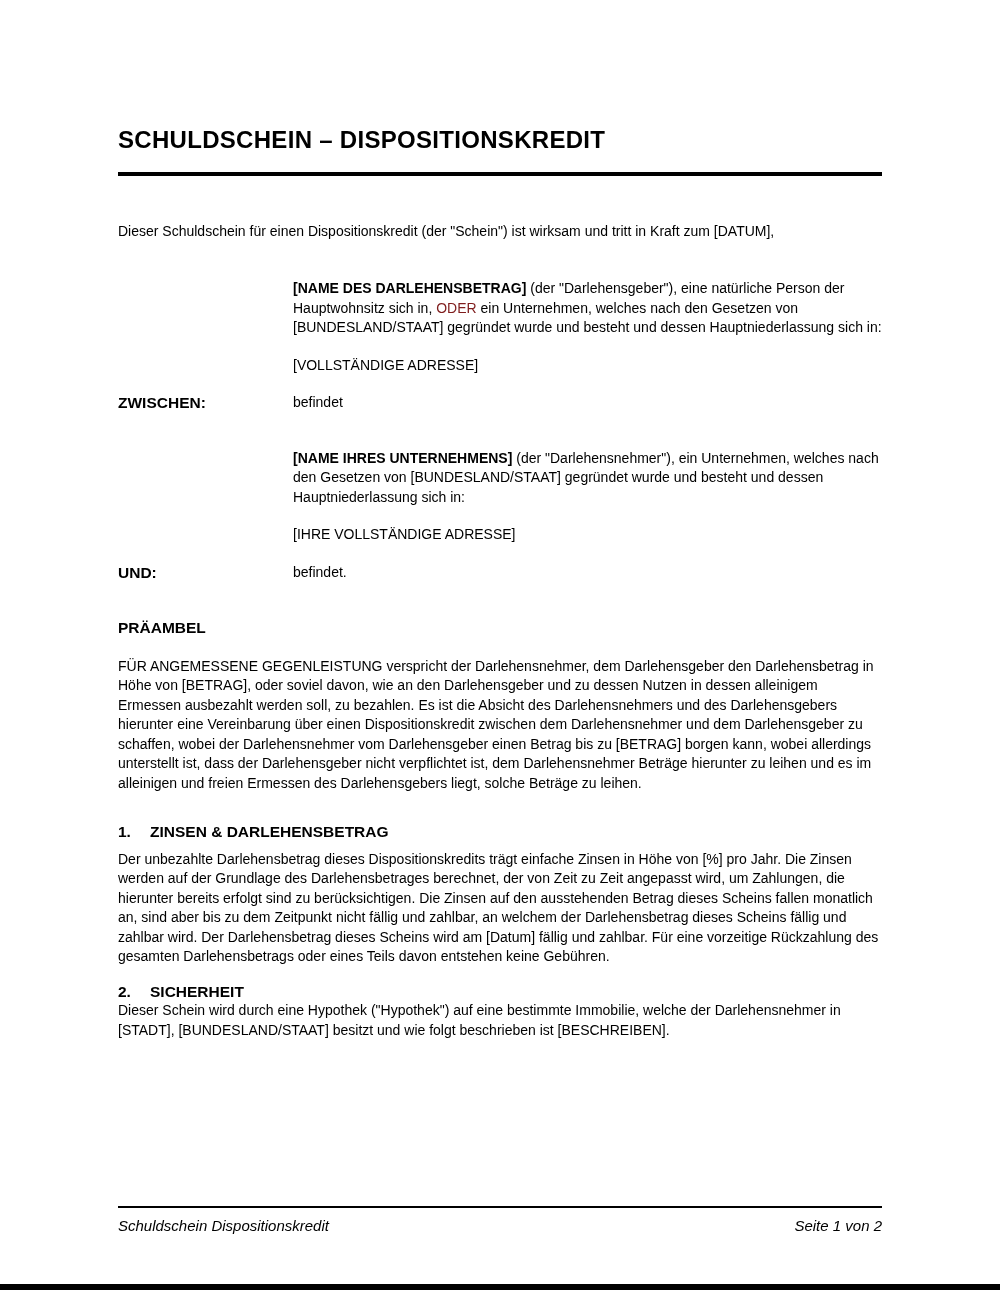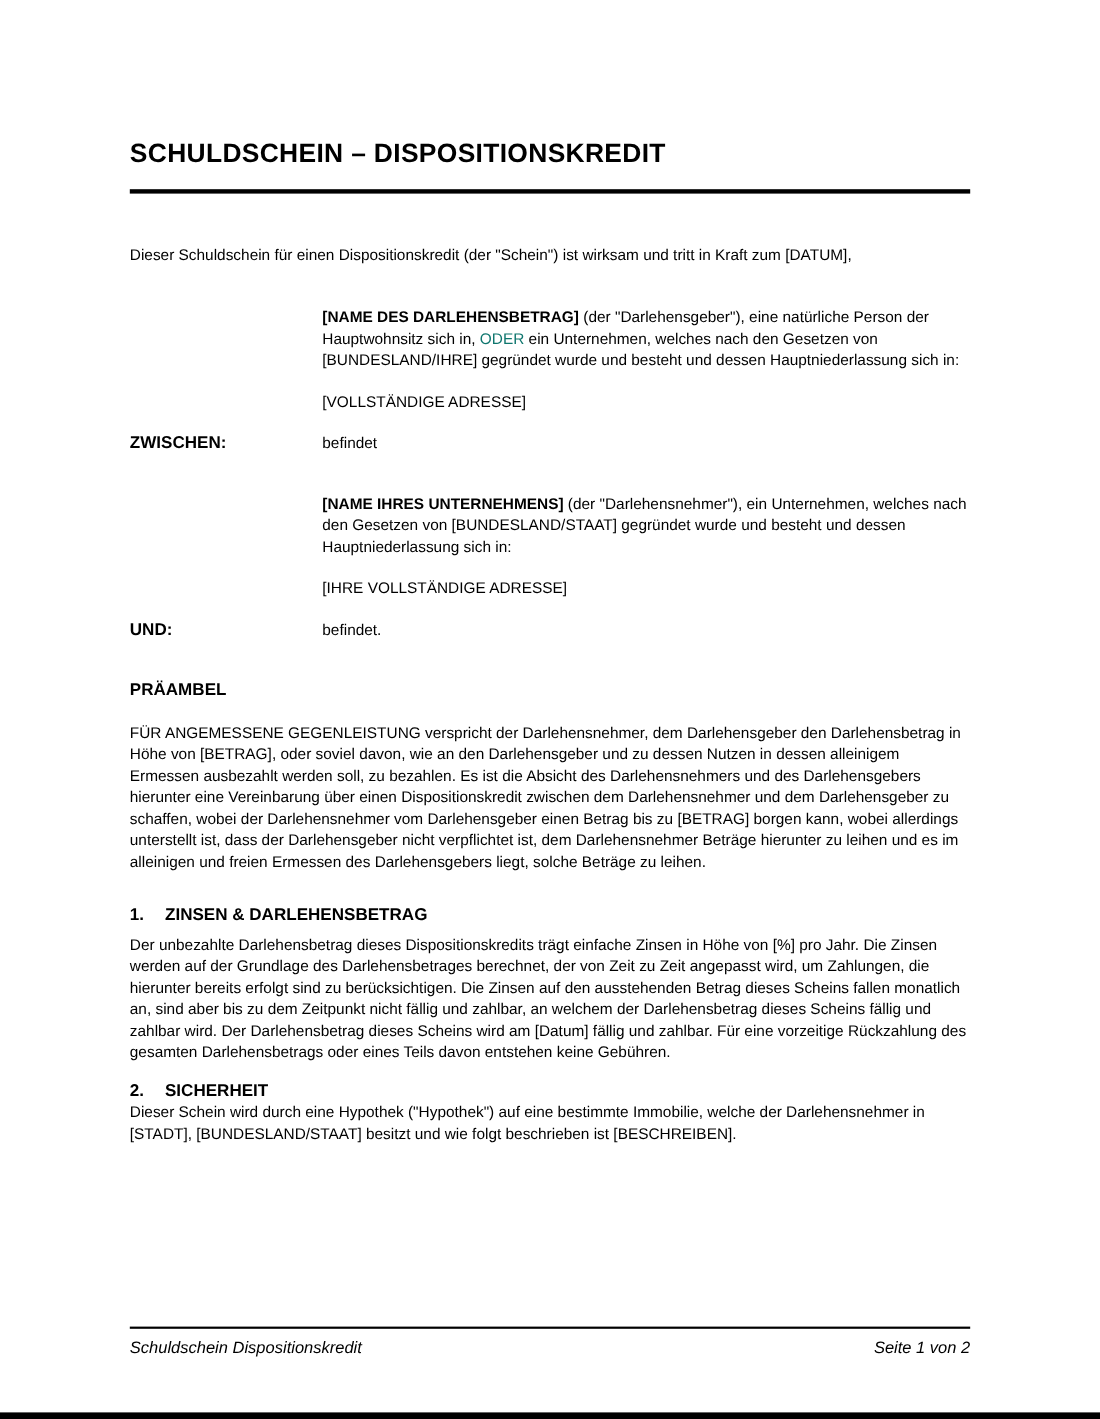--- a/index.html
+++ b/index.html
@@ -40,21 +40,21 @@
   .party-label {
     width: 175px;
     flex-shrink: 0;
     font-weight: bold;
     font-size: 15.5px;
     line-height: 19.5px;
   }
   .party-body { flex: 1; }
   .party-line { margin-top: 18px; }
   .bold { font-weight: bold; }
-  .oder { color: #0f766e; }
+  .oder { color: #7f1d1d; }
   .section-heading {
     font-weight: bold;
     font-size: 15.5px;
     line-height: 19.5px;
   }
   .preamble-heading { margin-top: 36px; }
   .preamble-body { margin-top: 19px; }
   .numbered-heading {
     display: flex;
     font-weight: bold;
@@ -96,21 +96,21 @@
 <div class="page">
 
   <h1 class="doc-title">SCHULDSCHEIN – DISPOSITIONSKREDIT</h1>
   <div class="title-rule"></div>
 
   <p class="body-text intro">Dieser Schuldschein für einen Dispositionskredit (der "Schein") ist wirksam und tritt in Kraft zum [DATUM],</p>
 
   <div class="party party-first">
     <div class="party-label">ZWISCHEN:</div>
     <div class="party-body">
-      <p class="party-text"><span class="bold">[NAME DES DARLEHENSBETRAG]</span><span> (der "Darlehensgeber"), eine natürliche Person der Hauptwohnsitz sich in, </span><span class="oder">ODER</span><span> ein Unternehmen, welches nach den Gesetzen von [BUNDESLAND/IHRE] gegründet wurde und besteht und dessen Hauptniederlassung sich in:</span></p>
+      <p class="party-text"><span class="bold">[NAME DES DARLEHENSBETRAG]</span><span> (der "Darlehensgeber"), eine natürliche Person der Hauptwohnsitz sich in, </span><span class="oder">ODER</span><span> ein Unternehmen, welches nach den Gesetzen von [BUNDESLAND/STAAT] gegründet wurde und besteht und dessen Hauptniederlassung sich in:</span></p>
       <p class="party-line">[VOLLSTÄNDIGE ADRESSE]</p>
       <p class="party-line">befindet</p>
     </div>
   </div>
 
   <div class="party party-second">
     <div class="party-label">UND:</div>
     <div class="party-body">
       <p class="party-text"><span class="bold">[NAME IHRES UNTERNEHMENS]</span><span> (der "Darlehensnehmer"), ein Unternehmen, welches nach den Gesetzen von [BUNDESLAND/STAAT] gegründet wurde und besteht und dessen Hauptniederlassung sich in:</span></p>
       <p class="party-line">[IHRE VOLLSTÄNDIGE ADRESSE]</p>

